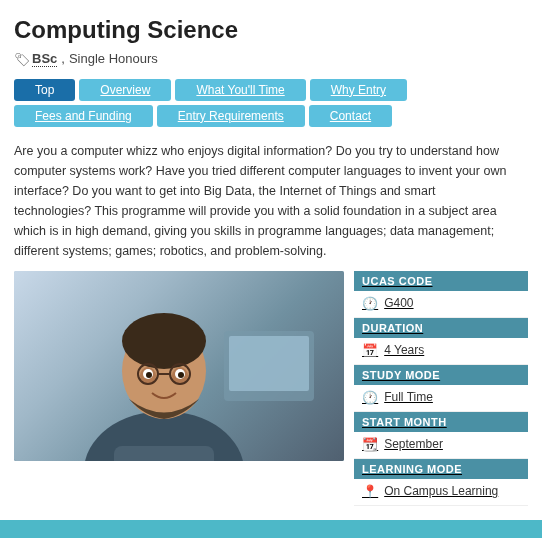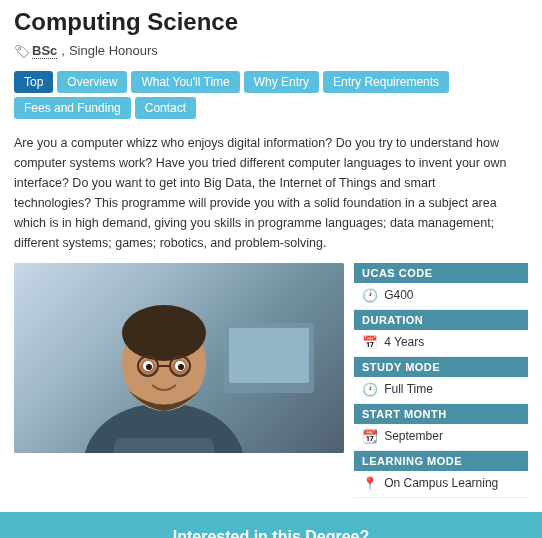--- a/index.html
+++ b/index.html
@@ -6,21 +6,21 @@
     body {
       font-family: Arial, sans-serif;
       font-size: 13px;
       width: 542px;
       background: #fff;
       overflow-x: hidden;
     }
 
     
     .page-header {
-      padding: 8px 14px 4px 14px;
+      padding: 16px 14px 4px 14px;
       background: #fff;
     }
     .page-title {
       font-size: 24px;
       font-weight: bold;
       color: #222;
       line-height: 1.2;
     }
     .degree-type {
       display: flex;
@@ -44,32 +44,33 @@
 
     
     .nav-tabs {
       display: flex;
       flex-wrap: wrap;
       gap: 4px;
       padding: 8px 14px;
       background: #fff;
     }
     .nav-tab {
-      padding: 4px 10px;
+      padding: 4px 21px;
       border-radius: 3px;
       font-size: 12px;
       cursor: pointer;
       border: none;
       color: #fff;
     }
     .nav-tab.active {
       background: #1a6ea8;
     }
     .nav-tab.default {
       background: #5bc0de;
+      text-decoration: underline;
     }
 
     
     .description {
       padding: 6px 30px 10px 14px;
       font-size: 12.5px;
       line-height: 1.6;
       color: #333;
     }
 
@@ -96,20 +97,21 @@
       bottom: 0;
       left: 30px;
     }
 
     
     .info-panel {
       flex: 1;
       display: flex;
       flex-direction: column;
       gap: 0;
+      text-decoration: underline;
     }
     .info-row {
       background: #4a90a4;
       color: #fff;
       padding: 4px 8px;
       font-size: 11px;
       font-weight: bold;
       text-transform: uppercase;
       letter-spacing: 0.5px;
       margin-bottom: 1px;
@@ -154,22 +156,22 @@
     <span>,</span>
     <span>Single Honours</span>
   </div>
 </div>
 
 <div class="nav-tabs">
   <button class="nav-tab active">Top</button>
   <button class="nav-tab default">Overview</button>
   <button class="nav-tab default">What You'll Time</button>
   <button class="nav-tab default">Why Entry</button>
+  <button class="nav-tab default">Fees and Funding</button>
   <button class="nav-tab default">Entry Requirements</button>
-  <button class="nav-tab default">Fees and Funding</button>
   <button class="nav-tab default">Contact</button>
 </div>
 
 <p class="description">Are you a computer whizz who enjoys digital information? Do you try to understand how computer systems work? Have you tried different computer languages to invent your own interface? Do you want to get into Big Data, the Internet of Things and smart technologies? This programme will provide you with a solid foundation in a subject area which is in high demand, giving you skills in programme languages; data management; different systems; games; robotics, and problem-solving.</p>
 
 <div class="main-content">
 
   <div class="course-image">
     <svg class="person-svg" width="280" height="190" viewBox="0 0 280 190">
 

